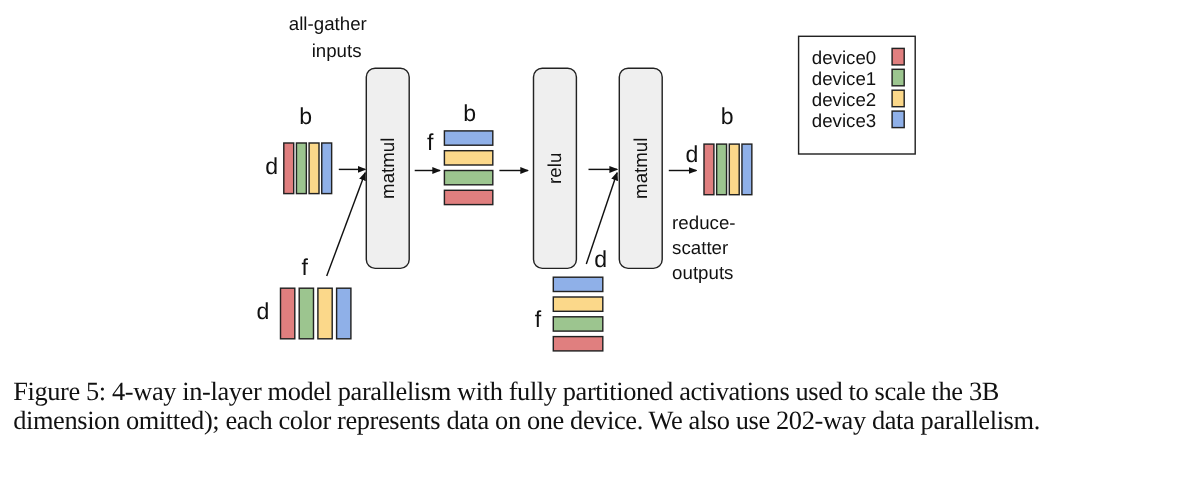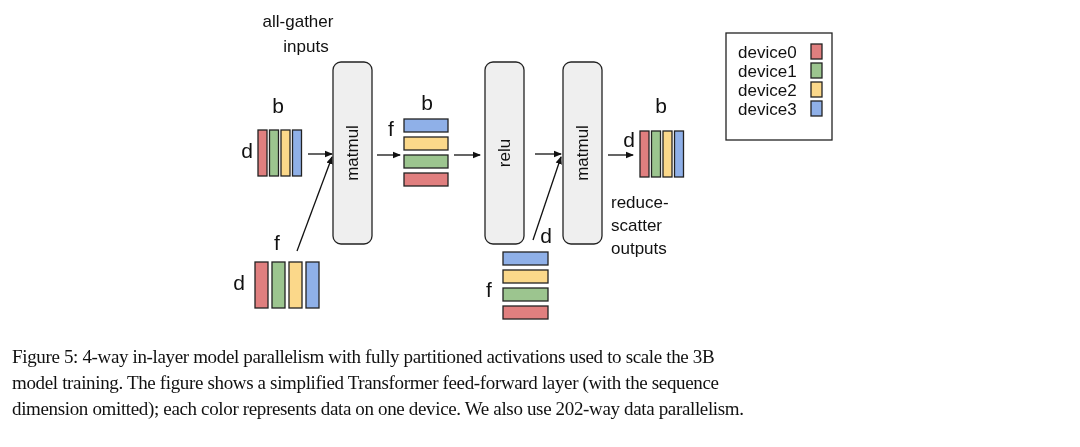--- a/index.html
+++ b/index.html
@@ -5,21 +5,21 @@
   html, body { margin: 0; padding: 0; background: #ffffff; }
   body { width: 1080px; height: 447px; position: relative; overflow: hidden; }
   #figure { position: absolute; left: 0; top: 0; width: 1080px; height: 340px; }
   #figure text { font-family: "Liberation Sans", sans-serif; fill: #111; }
   .op-box { fill: #efefef; stroke: #222; stroke-width: 1.3; }
   .cell { stroke: #222; stroke-width: 1.3; }
   .arrow { stroke: #111; stroke-width: 1.3; fill: none; }
   .legend-frame { fill: #fff; stroke: #222; stroke-width: 1.3; }
   #caption {
     position: absolute; left: 12px; top: 344px; width: 1060px;
-    font-family: "Liberation Serif", serif; font-size: 19px; line-height: 26px;
+    font-family: "Liberation Serif", serif; font-size: 24px; line-height: 26px;
     color: #111; letter-spacing: -0.35px;
   }
 </style>
 </head>
 <body>
 
 <svg id="figure" viewBox="0 0 1080 340" xmlns="http://www.w3.org/2000/svg">
   <defs>
     <marker id="ah" markerWidth="8" markerHeight="8" refX="7" refY="4" orient="auto" markerUnits="userSpaceOnUse">
       <path d="M0,0.8 L8,4 L0,7.2 Z" fill="#111"></path>
@@ -109,15 +109,14 @@
         <text x="738" y="96" font-size="17">device2</text>
         <rect x="811" y="82" width="11" height="15" fill="#fbd88a" class="cell"></rect>
         <text x="738" y="115" font-size="17">device3</text>
         <rect x="811" y="101" width="11" height="15" fill="#8fb0e8" class="cell"></rect>
       </g>
   </g>
 </svg>
 
 <div id="caption">
   <div>Figure 5: 4-way in-layer model parallelism with fully partitioned activations used to scale the 3B</div>
-  <div>model training. The figure shows a simplified Transformer feed-forward layer (with the sequence</div>
   <div>dimension omitted); each color represents data on one device. We also use 202-way data parallelism.</div>
 </div>
 
 </body></html>

